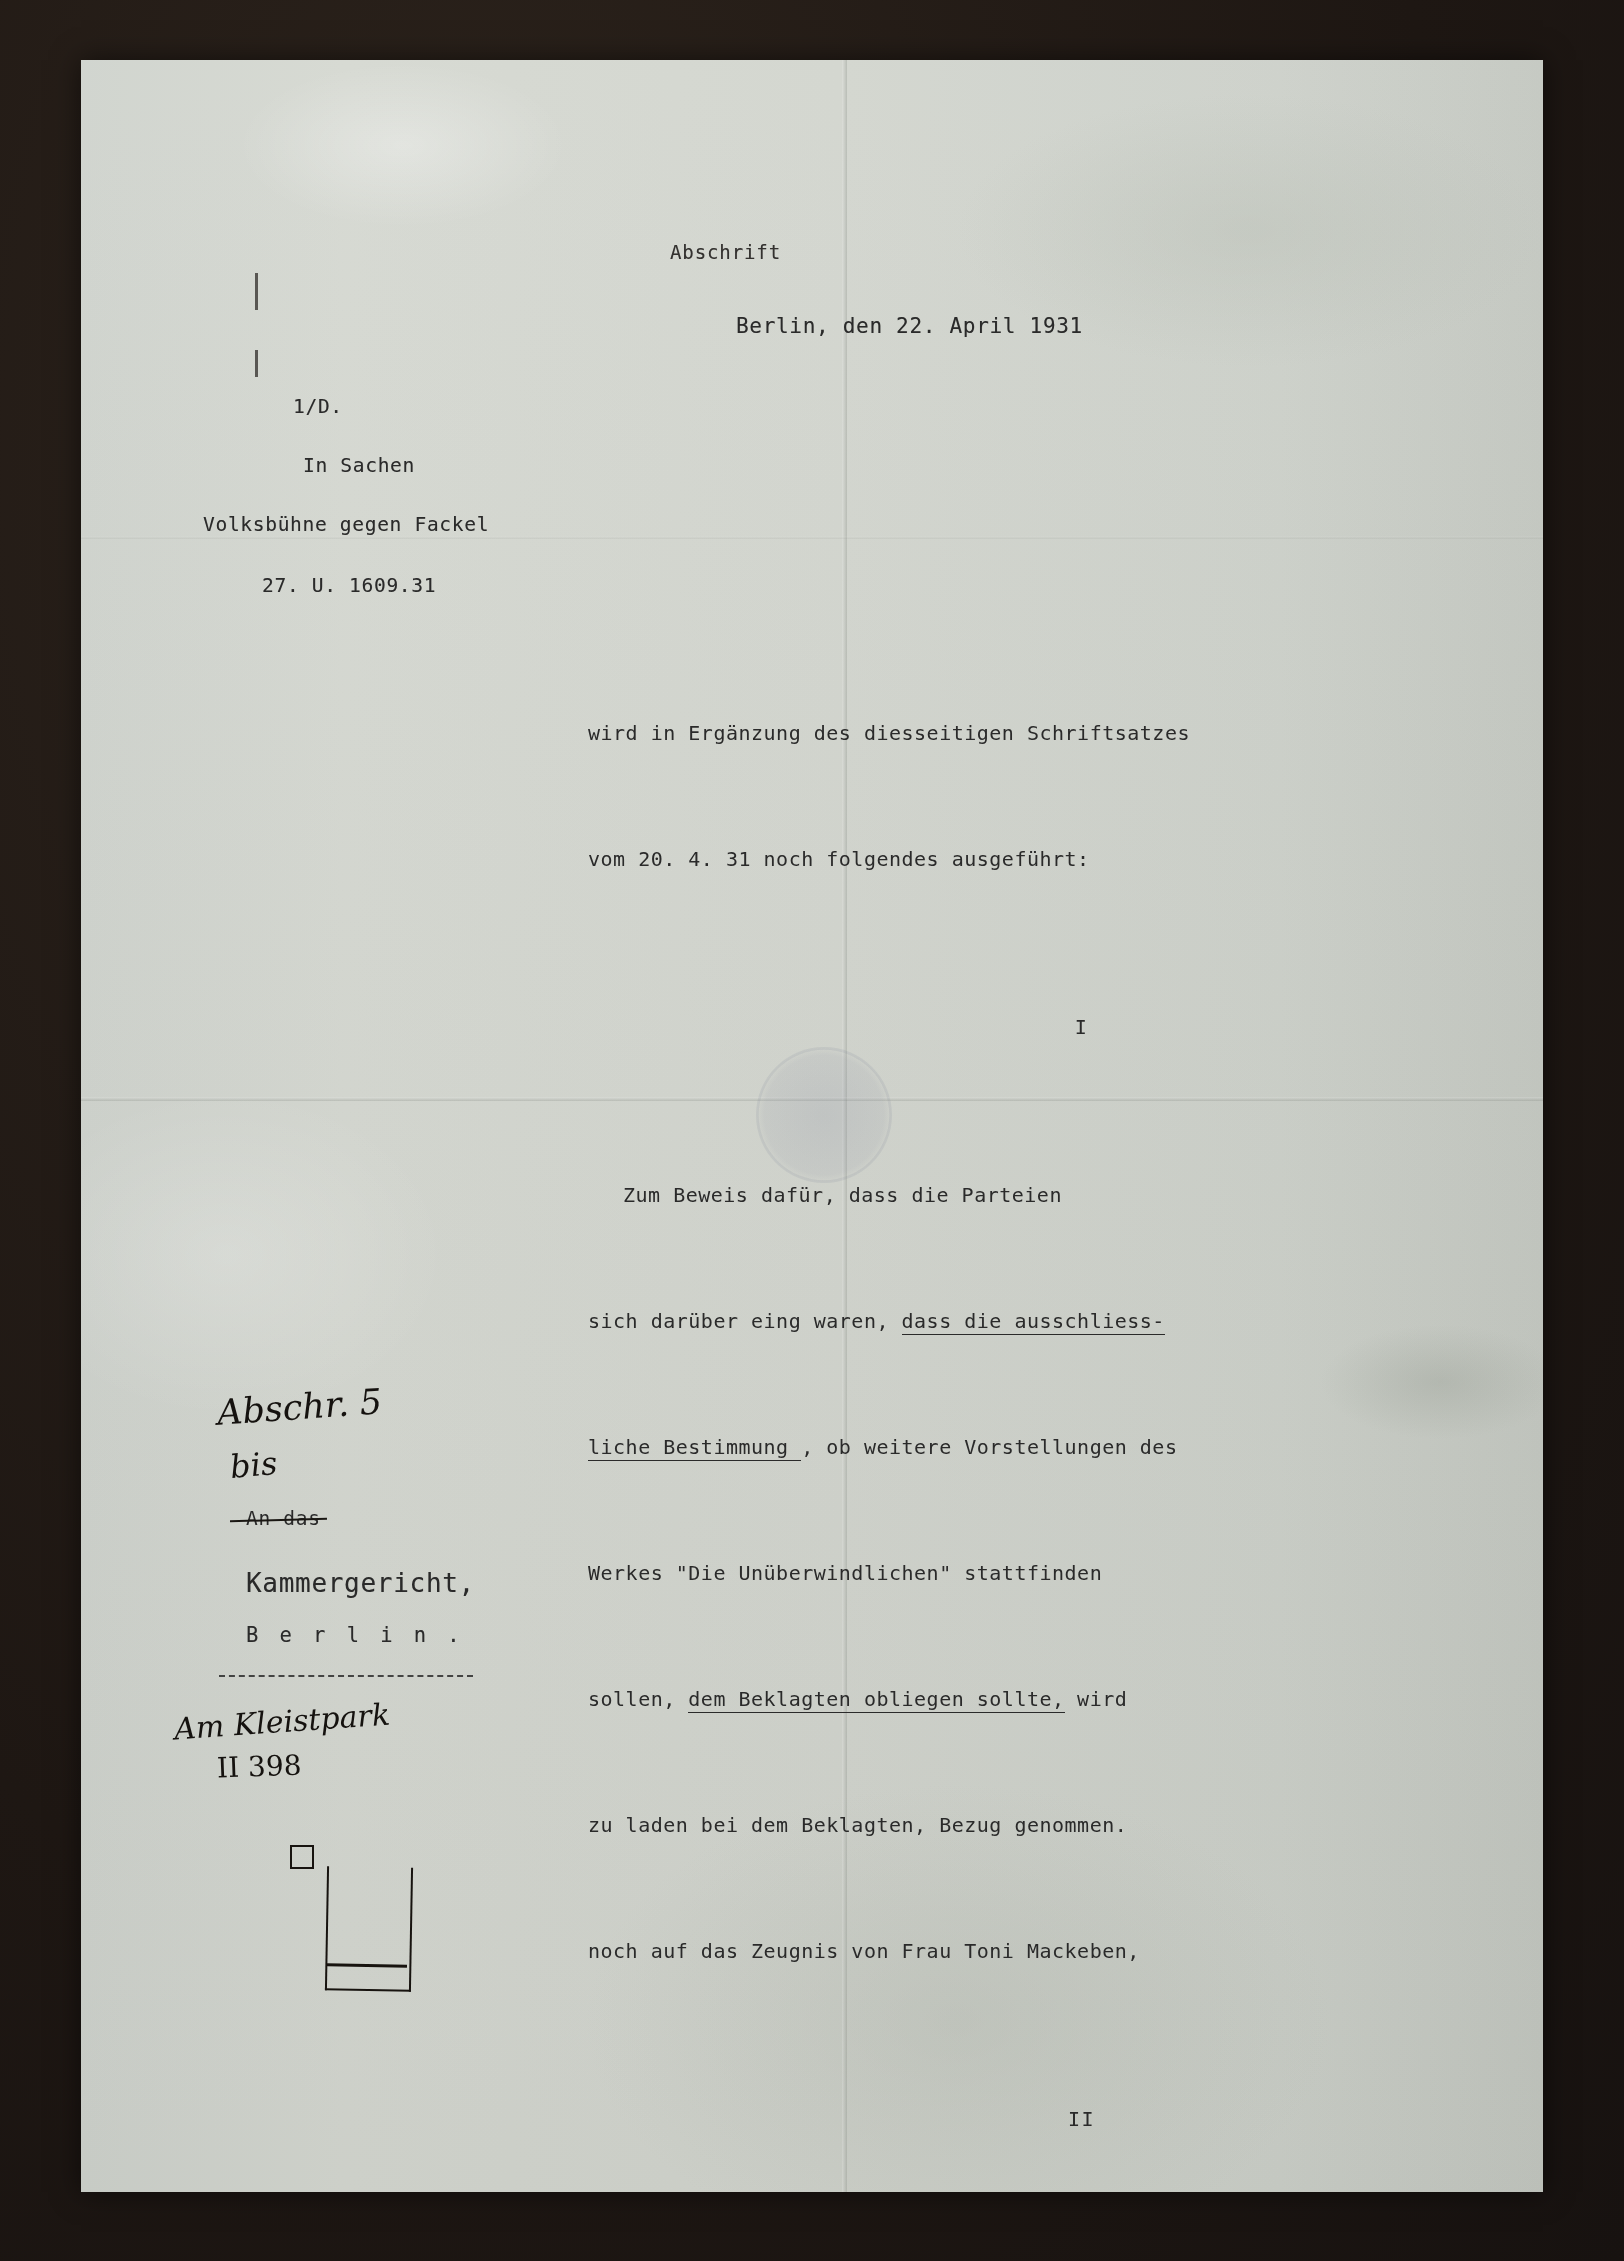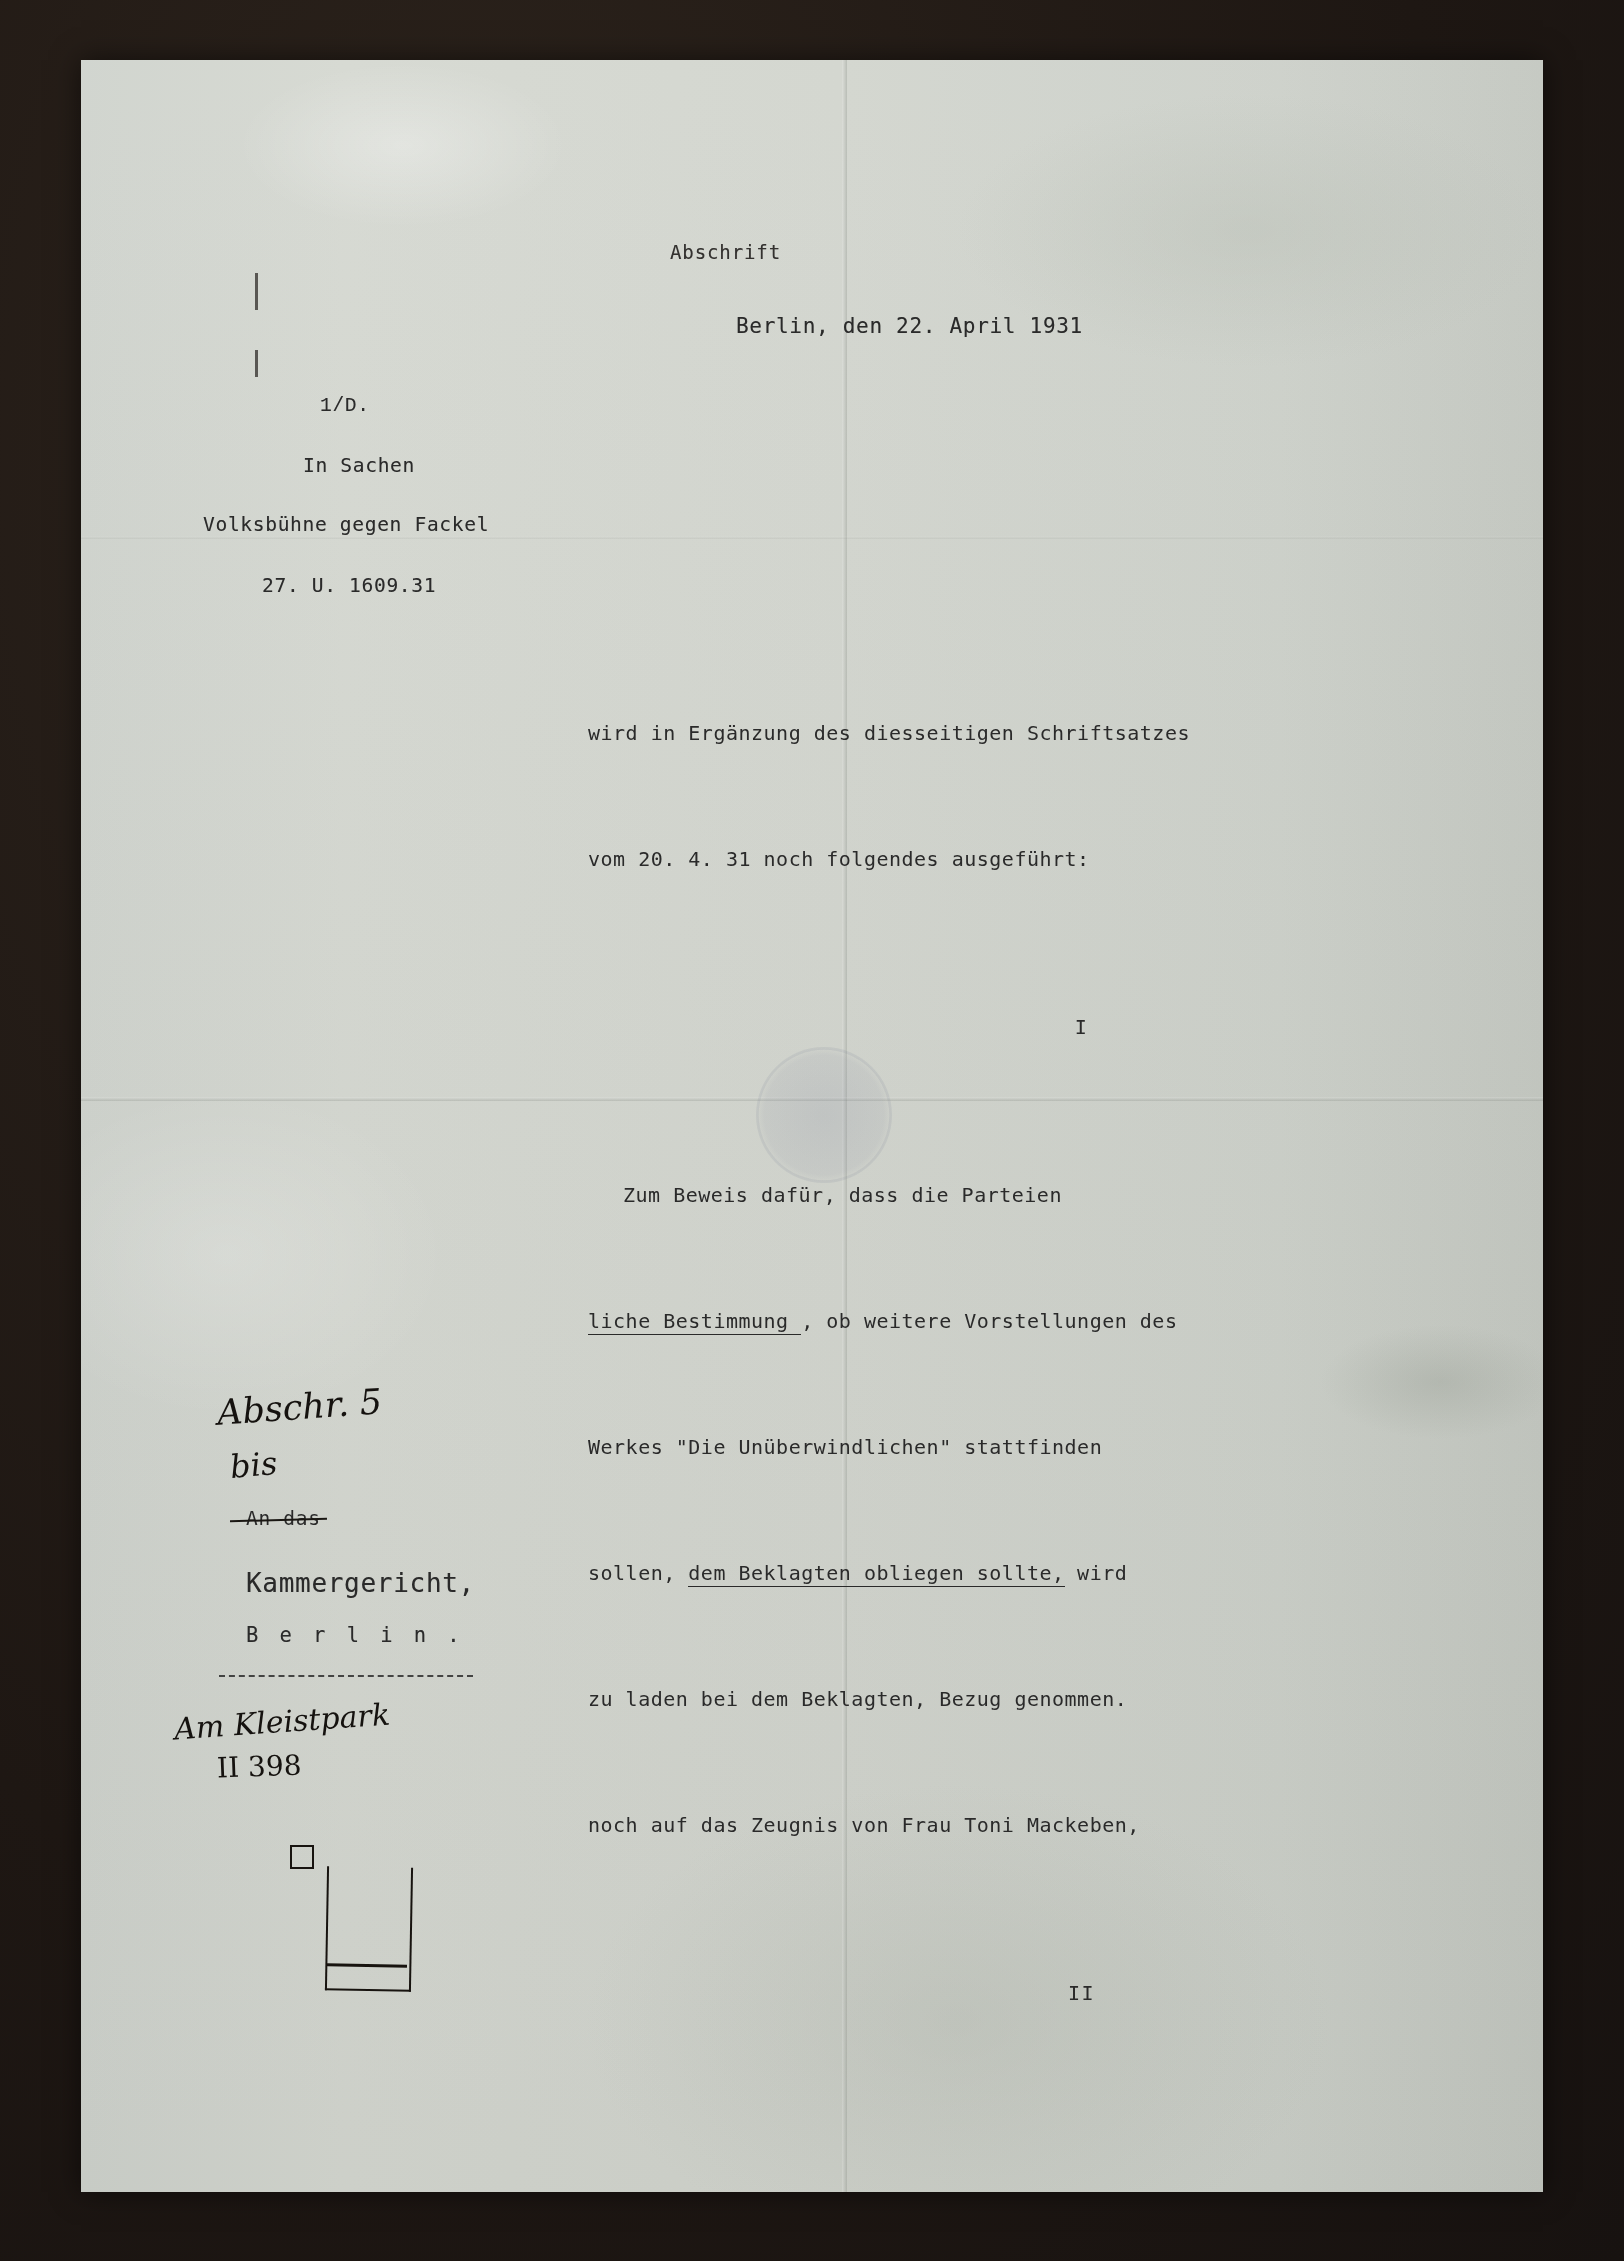--- a/index.html
+++ b/index.html
@@ -110,21 +110,21 @@
     font-family: "DejaVu Sans Mono", monospace;
     font-size: 19.5px;
     letter-spacing: 0.7px;
     white-space: pre;
     text-shadow: 0.2px 0.2px 0 rgba(0,0,0,0.25);
   }
 
   #abschrift { left: 589px; top: 181px; font-size: 19px; letter-spacing: 0.9px; color: #33312f; }
   #place-date { left: 655px; top: 254px; font-size: 21px; }
 
-  #ref { left: 239px; top: 335px; font-family: Liberation Mono, monospace; }
+  #ref { left: 212px; top: 335px; }
   #insachen { left: 222px; top: 394px; }
   #parties { left: 122px; top: 453px; }
   #casenr { left: 181px; top: 514px; }
 
   
   #body-block {
     position: absolute;
     left: 507px;
     top: 568px;
     width: 987px;
@@ -230,20 +230,21 @@
   <div class="tw" id="parties">Volksbühne gegen Fackel</div>
   <div class="tw" id="casenr">27. U. 1609.31</div>
 
   <div id="body-block">
     <div>wird in Ergänzung des diesseitigen Schriftsatzes</div>
     <div>vom 20. 4. 31 noch folgendes ausgeführt:</div>
 
     <div class="roman">I</div>
 
     <div style="padding-left:35px">Zum Beweis dafür, dass die Parteien</div>
+    <div><span>sich darüber eing waren, </span><span class="ul">dass die ausschliess-</span></div>
     <div><span class="ul">liche Bestimmung </span><span>, ob weitere Vorstellungen des</span></div>
     <div>Werkes "Die Unüberwindlichen" stattfinden</div>
     <div><span>sollen, </span><span class="ul2">dem Beklagten obliegen sollte,</span><span> wird</span></div>
     <div>zu laden bei dem Beklagten, Bezug genommen.</div>
     <div>noch auf das Zeugnis von Frau Toni Mackeben,</div>
 
     <div class="roman">II</div>
 
     
     

